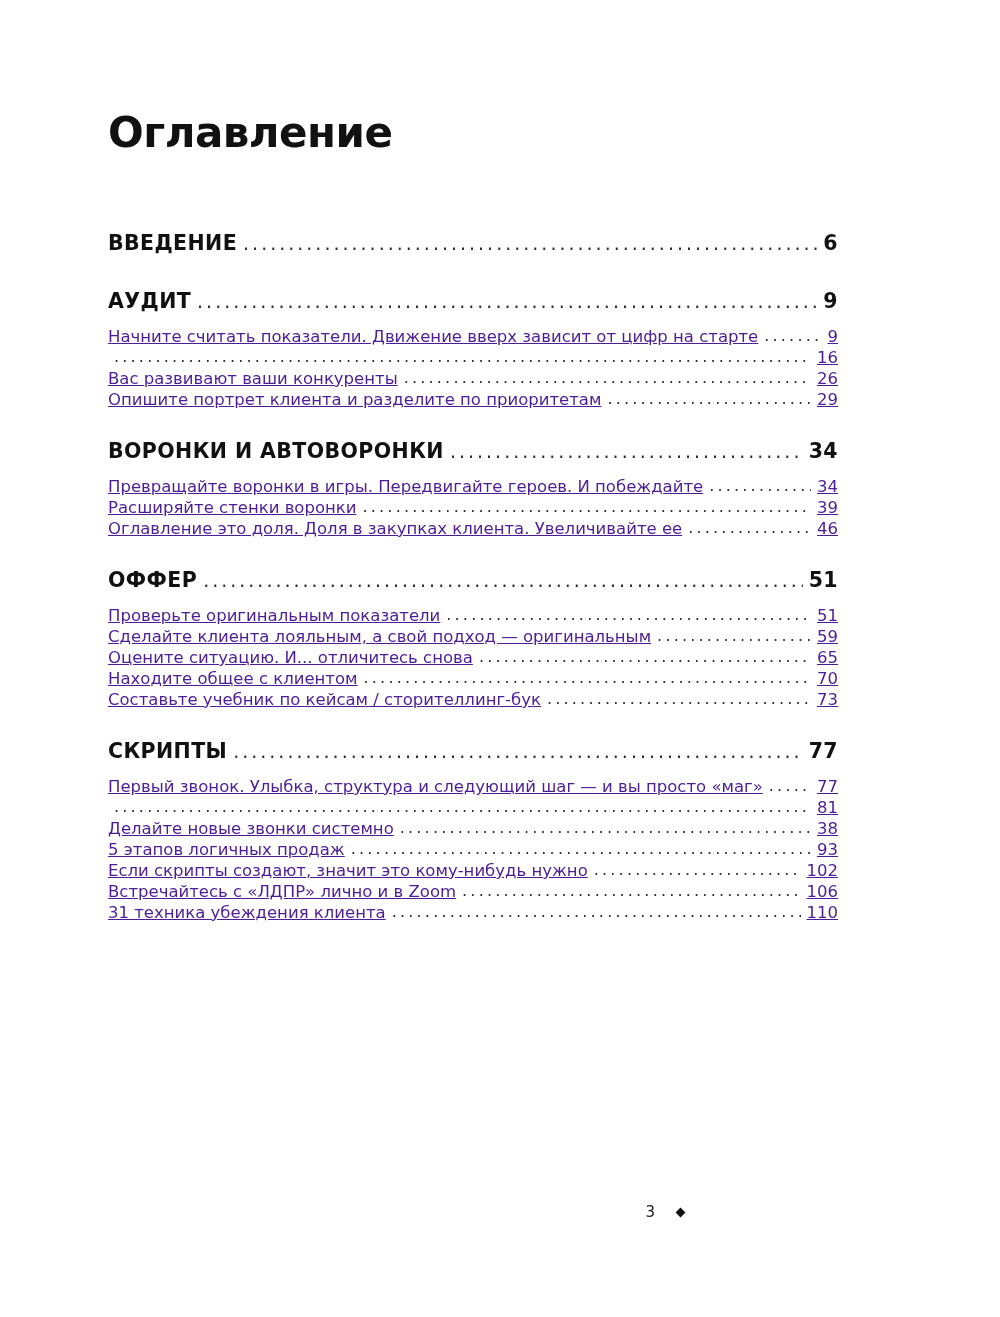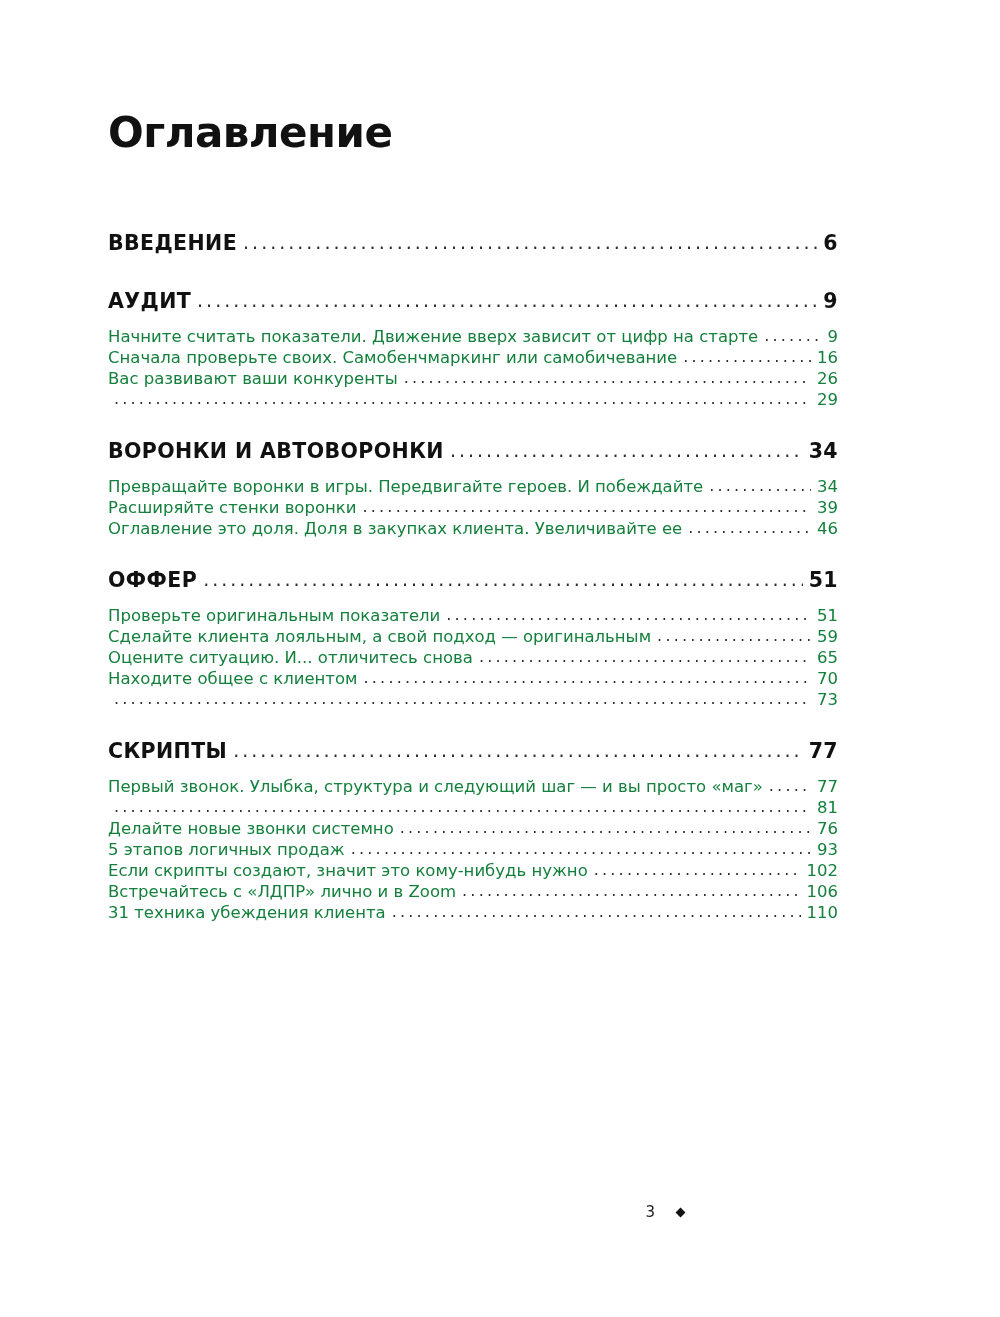--- a/index.html
+++ b/index.html
@@ -57,20 +57,21 @@
   }
   .row .pg {
     white-space: nowrap;
     text-align: right;
   }
 
   
   .section {
     margin-top: 16px;
     margin-bottom: 4px;
+    align-items: flex-end;
   }
   .section .lbl,
   .section .pg {
     font-weight: 700;
     font-size: 20.5px;
     letter-spacing: 0.4px;
     color: #111111;
   }
   .section .dots {
     font-size: 19px;
@@ -78,21 +79,22 @@
   }
 
   
   .entry {
     margin-bottom: 2px;
   }
   .entry .lbl,
   .entry .pg {
     font-size: 16.5px;
     font-weight: 400;
-    color: #15803d;
+    color: #4c1d95;
+    text-decoration: underline;
   }
   .entry .dots {
     font-size: 16px;
   }
   .entry.no-dots .dots {
     visibility: hidden;
   }
   .entry.no-dots .pg {
     visibility: hidden;
   }
@@ -148,30 +150,30 @@
             <span class="dots">............................................................................................................................................</span>
             <span class="pg">9</span>
           </div>
           <div class="entries">
             <div class="row entry">
               <span class="lbl">Начните считать показатели. Движение вверх зависит от цифр на старте</span>
               <span class="dots">............................................................................................................................................</span>
               <span class="pg">9</span>
             </div>
             <div class="row entry">
-              <span class="lbl">Сначала проверьте своих. Самобенчмаркинг или самобичевание</span>
               <span class="dots">............................................................................................................................................</span>
               <span class="pg">16</span>
             </div>
             <div class="row entry">
               <span class="lbl">Вас развивают ваши конкуренты</span>
               <span class="dots">............................................................................................................................................</span>
               <span class="pg">26</span>
             </div>
             <div class="row entry">
+              <span class="lbl">Опишите портрет клиента и разделите по приоритетам</span>
               <span class="dots">............................................................................................................................................</span>
               <span class="pg">29</span>
             </div>
           </div>
         </div>
         <div class="group">
           <div class="row section">
             <span class="lbl">ВОРОНКИ И АВТОВОРОНКИ</span>
             <span class="dots">............................................................................................................................................</span>
             <span class="pg">34</span>
@@ -215,20 +217,21 @@
               <span class="lbl">Оцените ситуацию. И... отличитесь снова</span>
               <span class="dots">............................................................................................................................................</span>
               <span class="pg">65</span>
             </div>
             <div class="row entry">
               <span class="lbl">Находите общее с клиентом</span>
               <span class="dots">............................................................................................................................................</span>
               <span class="pg">70</span>
             </div>
             <div class="row entry">
+              <span class="lbl">Составьте учебник по кейсам / сторителлинг-бук</span>
               <span class="dots">............................................................................................................................................</span>
               <span class="pg">73</span>
             </div>
           </div>
         </div>
         <div class="group">
           <div class="row section">
             <span class="lbl">СКРИПТЫ</span>
             <span class="dots">............................................................................................................................................</span>
             <span class="pg">77</span>
@@ -239,21 +242,21 @@
               <span class="dots">............................................................................................................................................</span>
               <span class="pg">77</span>
             </div>
             <div class="row entry">
               <span class="dots">............................................................................................................................................</span>
               <span class="pg">81</span>
             </div>
             <div class="row entry">
               <span class="lbl">Делайте новые звонки системно</span>
               <span class="dots">............................................................................................................................................</span>
-              <span class="pg">76</span>
+              <span class="pg">38</span>
             </div>
             <div class="row entry">
               <span class="lbl">5 этапов логичных продаж</span>
               <span class="dots">............................................................................................................................................</span>
               <span class="pg">93</span>
             </div>
             <div class="row entry">
               <span class="lbl">Если скрипты создают, значит это кому-нибудь нужно</span>
               <span class="dots">............................................................................................................................................</span>
               <span class="pg">102</span>

